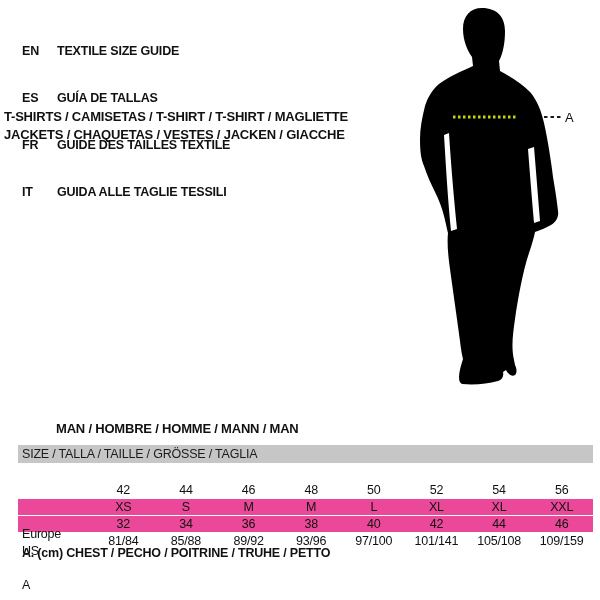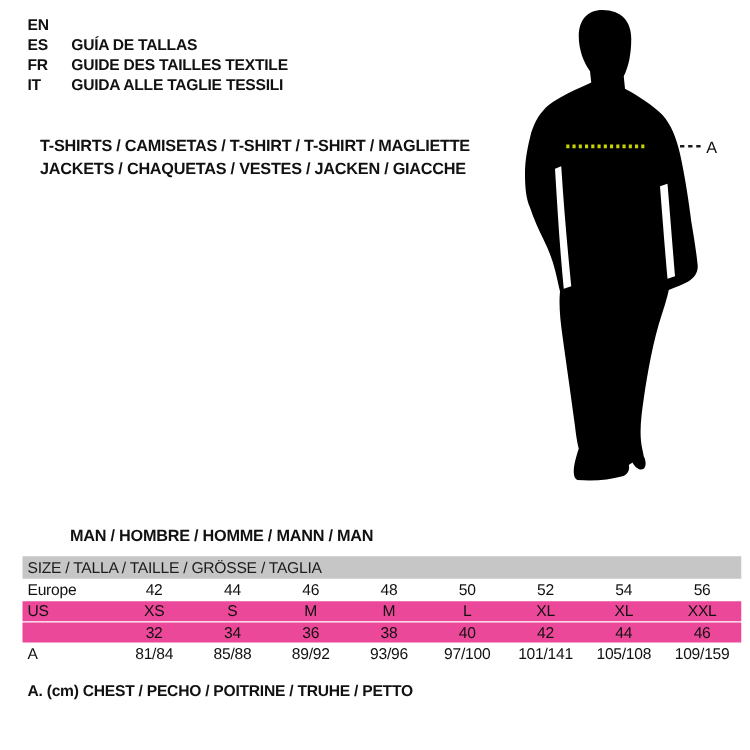--- a/index.html
+++ b/index.html
@@ -3,48 +3,49 @@
 <meta charset="utf-8">
 <style>
   html,body{margin:0;padding:0;}
   body{
     width:600px;height:600px;position:relative;background:#ffffff;
     font-family:"Liberation Sans",sans-serif;color:#111;overflow:hidden;
     -webkit-font-smoothing:antialiased;
   }
   
   .lang-block{position:absolute;left:22px;top:12px;}
-  .lang-row{display:flex;height:16px;line-height:16px;font-size:12.5px;font-weight:700;letter-spacing:-0.2px;}
+  .lang-row{display:flex;height:16px;line-height:16px;font-size:12.5px;font-weight:700;letter-spacing:-0.2px;margin-top:31px;}
   .lang-code{width:35px;flex:0 0 35px;}
   
-  .categories{position:absolute;left:32px;top:108px;}
+  .categories{position:absolute;left:4px;top:108px;}
   .category-line{font-size:13px;font-weight:700;line-height:18px;letter-spacing:-0.2px;}
   
   .figure-wrap{position:absolute;left:415px;top:3px;width:160px;height:385px;}
   
   .section-title{position:absolute;left:22px;top:421px;font-size:13px;font-weight:700;letter-spacing:-0.2px;padding-left:34px;}
   
   .size-table{position:absolute;left:18px;top:445px;width:575px;}
   .table-header{
     background:#c6c6c6;height:18px;line-height:18px;font-size:12.5px;font-weight:400;
-    padding-left:4px;color:#1c1c1c;letter-spacing:-0.2px;margin-bottom:1px;
+    padding-left:4px;color:#1c1c1c;letter-spacing:-0.2px;margin-bottom:19px;
   }
   .t-row{display:flex;height:16px;line-height:16px;font-size:12.5px;margin-bottom:1px;letter-spacing:-0.2px;}
   .t-row.shaded{background:#ec4899;}
-  .t-label{flex:0 0 70px;padding-left:4px;text-align:left;}
+  .t-label{flex:0 0 70px;padding-left:4px;text-align:left;margin-top:44px;}
   .t-cell{flex:1 1 0;text-align:center;}
   
   .footnote{position:absolute;left:22px;top:546px;font-size:12.5px;font-weight:700;letter-spacing:-0.2px;}
 </style>
 </head>
 <body>
 
 <div class="lang-block">
   <div class="lang-row">
     <span class="lang-code">EN</span>
+    <span class="lang-label">TEXTILE SIZE GUIDE</span>
   </div>
   <div class="lang-row">
     <span class="lang-code">ES</span>
     <span class="lang-label">GUÍA DE TALLAS</span>
   </div>
   <div class="lang-row">
     <span class="lang-code">FR</span>
     <span class="lang-label">GUIDE DES TAILLES TEXTILE</span>
   </div>
   <div class="lang-row">

